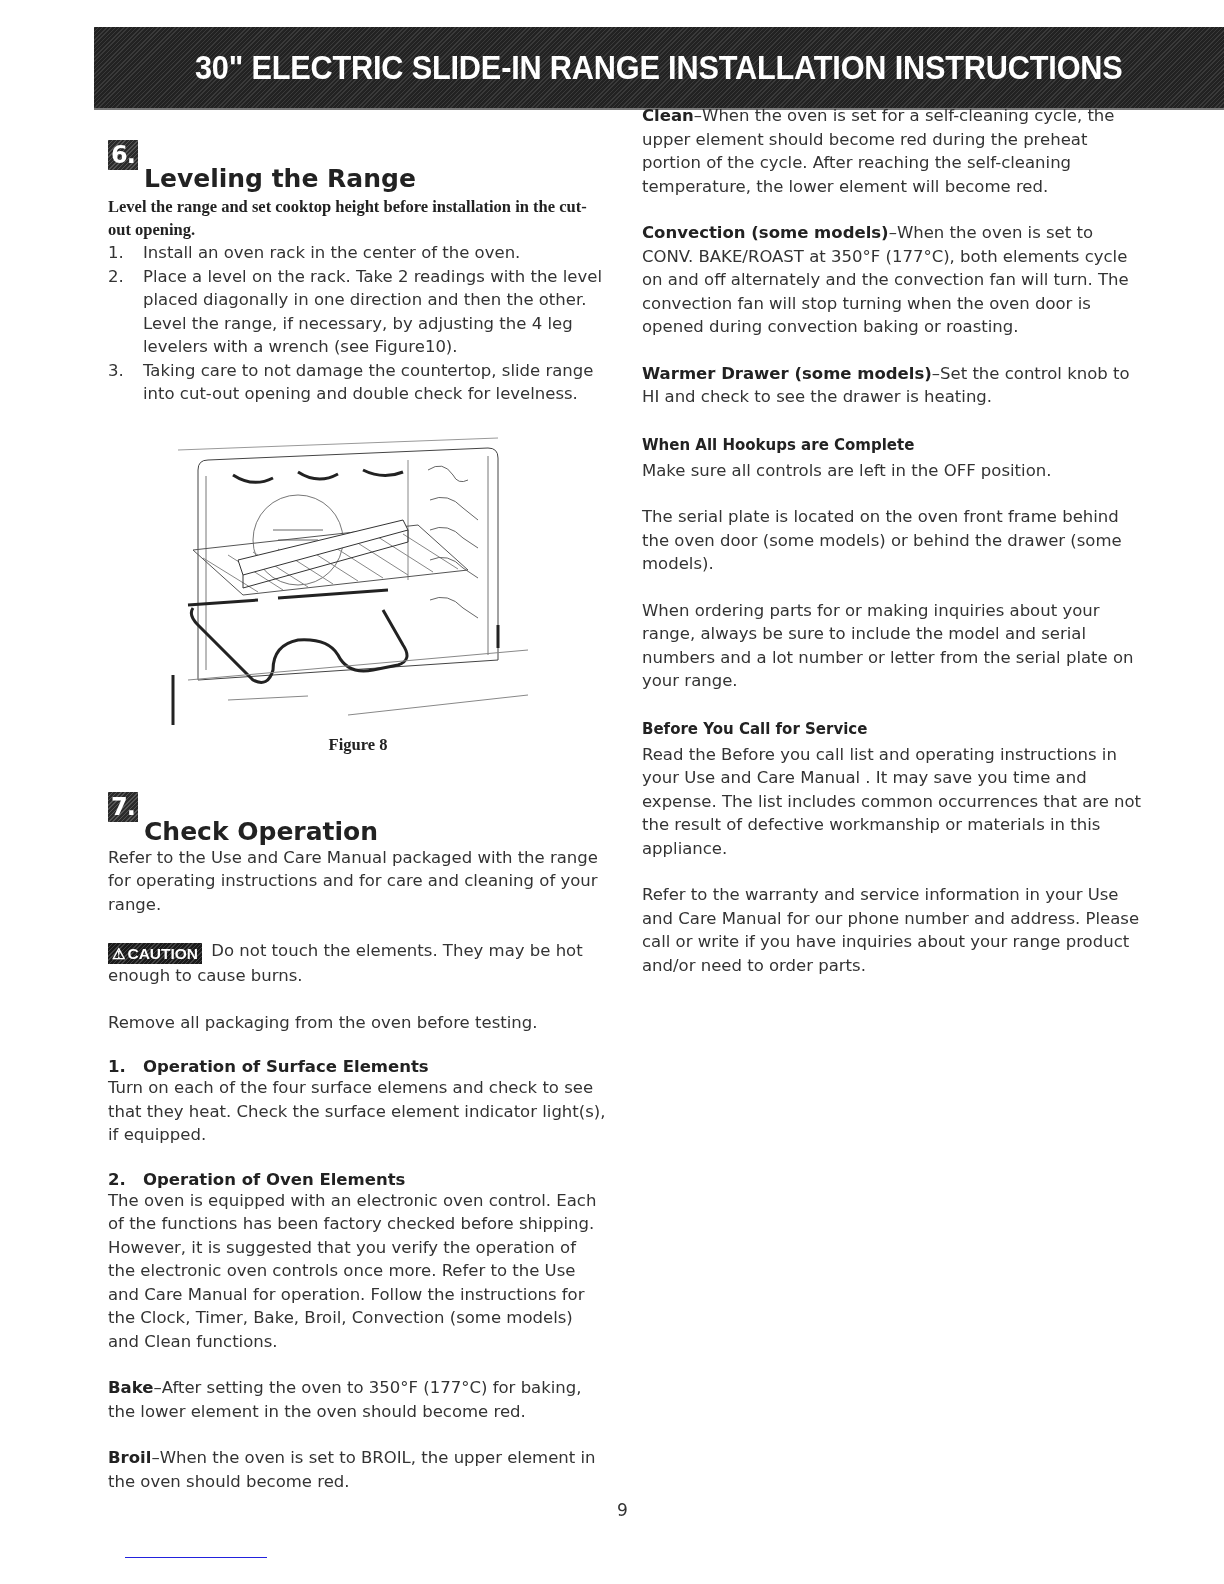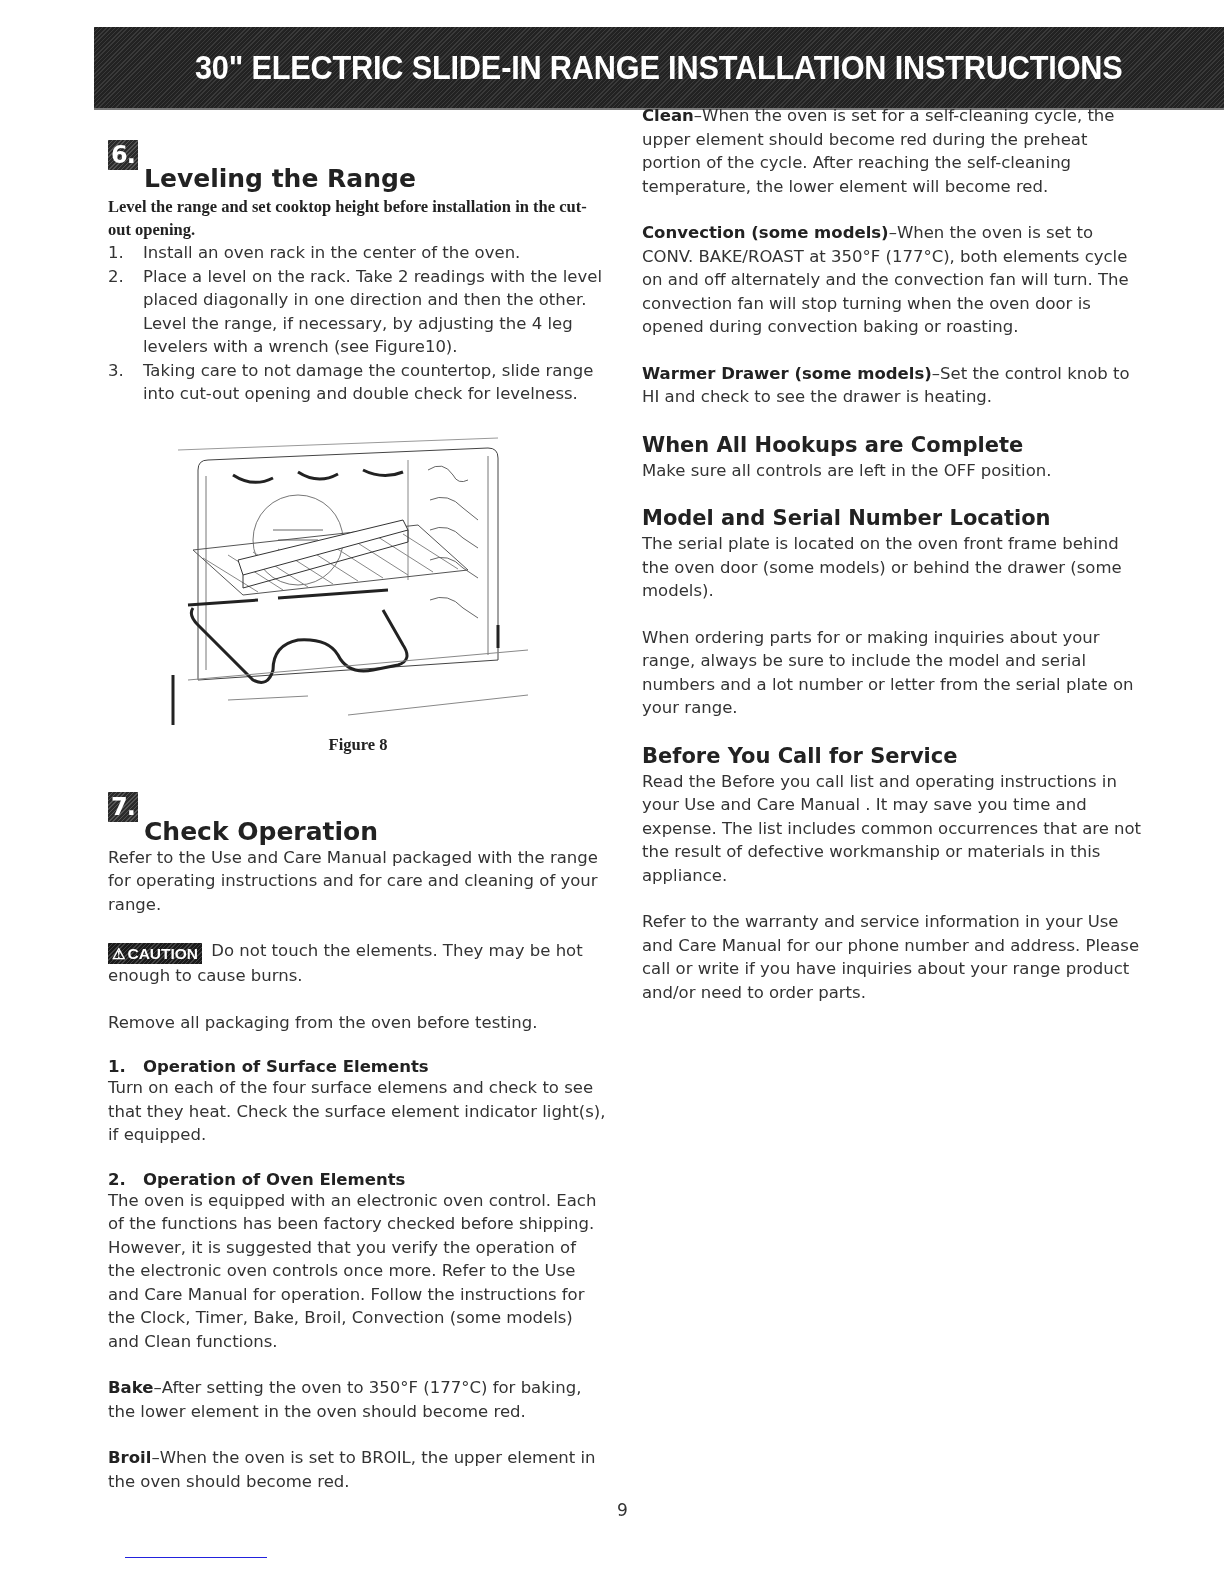--- a/index.html
+++ b/index.html
@@ -47,21 +47,21 @@
   .caution {
     display: inline-flex; align-items: center; height: 21px; padding: 0 4px;
     background-color: #222;
     background-image: repeating-linear-gradient(135deg, #444 0px, #444 1px, #1a1a1a 1px, #1a1a1a 3px);
     color: #fff; font-weight: bold; font-size: 15.5px; font-family: "Liberation Sans", sans-serif;
     vertical-align: -3px; margin-right: 4px;
   }
   .caution .tri { display: inline-block; margin-right: 2px; font-size: 15px; }
   .op-title { font-size: 16.5px; font-weight: bold; color: #222; margin-top: 23px; display: flex; }
   .op-title .n { width: 35px; flex: none; }
-  .h2 { font-size: 21px; font-weight: bold; color: #222; margin: 0; line-height: 27px; }
+  .h2 { font-size: 15px; font-weight: bold; color: #222; margin: 0; line-height: 27px; }
   .blk { margin-top: 23px; }
   .lead { font-weight: bold; color: #222; }
 
   .page-num { position: absolute; left: 617px; top: 1500px; font-size: 17px; color: #333; }
   .blue-rule { position: absolute; left: 125px; top: 1557px; width: 142px; height: 1px; background: #2222dd; }
 </style>
 </head>
 <body>
 
 <div class="banner">
@@ -173,21 +173,20 @@
   <p class="para">
     <span class="lead">Warmer Drawer (some models)</span><span>–Set the control knob to HI and check to see the drawer is heating.</span>
   </p>
 
   <div class="blk">
     <h2 class="h2">When All Hookups are Complete</h2>
     <p>Make sure all controls are left in the OFF position.</p>
   </div>
 
   <div class="blk">
-    <h2 class="h2">Model and Serial Number Location</h2>
     <p>The serial plate is located on the oven front frame behind the oven door (some models) or behind the drawer (some models).</p>
     <p class="para">When ordering parts for or making inquiries about your range, always be sure to include the model and serial numbers and a lot number or letter from the serial plate on your range.</p>
   </div>
 
   <div class="blk">
     <h2 class="h2">Before You Call for Service</h2>
     <p>Read the Before you call list and operating instructions in your Use and Care Manual . It may save you time and expense. The list includes common occurrences that are not the result of defective workmanship or materials in this appliance.</p>
     <p class="para">Refer to the warranty and service information in your Use and Care Manual for our phone number and address. Please call or write if you have inquiries about your range product and/or need to order parts.</p>
   </div>
 </div>

